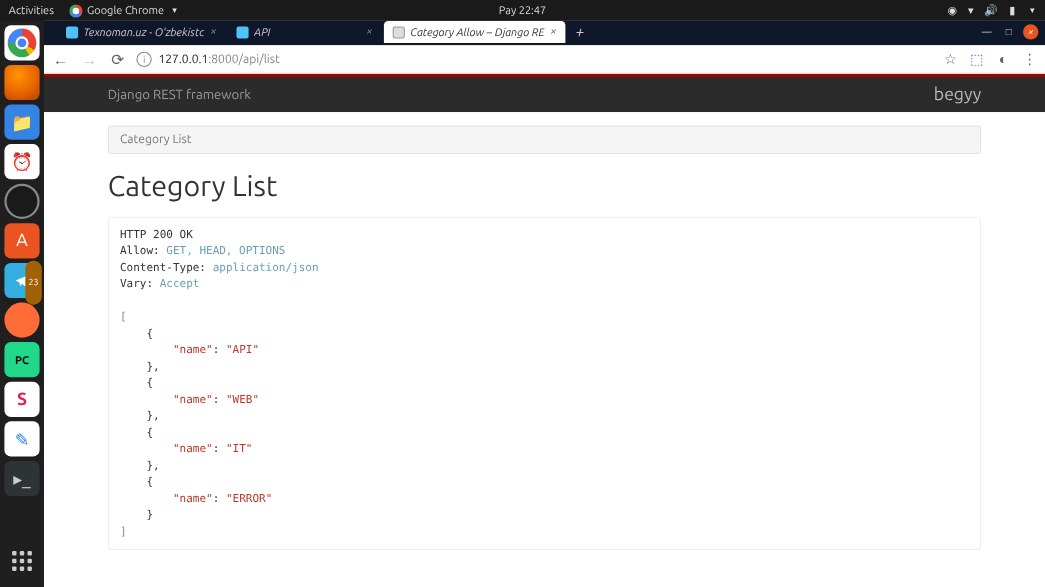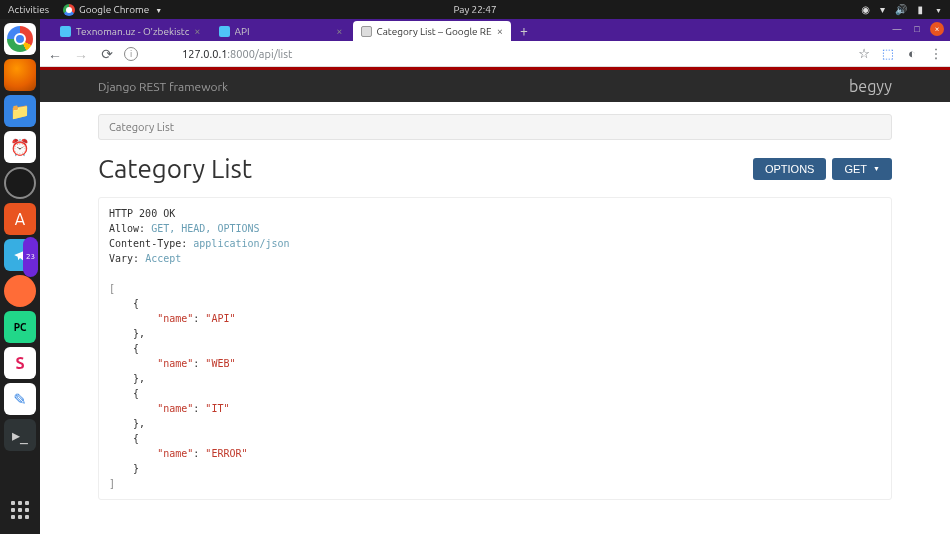--- a/index.html
+++ b/index.html
@@ -18,35 +18,35 @@
 .dock { position: absolute; left: 0; top: 19px; bottom: 0; width: 40px; background: rgba(30,30,30,0.9); display: flex; flex-direction: column; align-items: center; padding-top: 4px; gap: 4px; }
 .dock-icon { width: 32px; height: 32px; border-radius: 6px; display: flex; align-items: center; justify-content: center; font-size: 16px; cursor: pointer; position: relative; }
 .dock-chrome { background: #fff; }
 .dock-chrome-inner { width: 26px; height: 26px; border-radius: 50%; background: conic-gradient(#ea4335 0deg 120deg, #fbbc05 120deg 150deg, #34a853 150deg 270deg, #4285f4 270deg 360deg); position: relative; }
 .dock-chrome-inner::after { content:''; position:absolute; inset:7px; background:#4285f4; border:2px solid #fff; border-radius:50%; }
 .dock-firefox { background: radial-gradient(circle at 40% 30%, #ff9500, #e66000 60%, #a84300); }
 .dock-files { background: #3584e4; }
 .dock-spotify { background: #1a1a1a; border: 2px solid #888; border-radius: 50%; }
 .dock-software { background: #e95420; }
 .dock-telegram { background: #37aee2; }
-.dock-telegram .badge { position: absolute; top: -2px; right: -2px; background: #6d28d9; color: #fff; font-size: 8px; border-radius: 8px; padding: 15px 3px; line-height: 10px; }
+.dock-telegram .badge { position: absolute; top: -2px; right: -2px; background: #a16207; color: #fff; font-size: 8px; border-radius: 8px; padding: 15px 3px; line-height: 10px; }
 .dock-postman { background: #ff6c37; border-radius: 50%; }
 .dock-pycharm { background: #21d789; }
 .dock-slack { background: #fff; }
 .dock-gedit { background: #fff; }
 .dock-terminal { background: #2e3436; }
 .dock-spacer { flex: 1; }
 .dock-apps { width: 32px; height: 32px; display: grid; grid-template-columns: repeat(3,4px); grid-template-rows: repeat(3,4px); gap: 3px; justify-content: center; align-content: center; margin-bottom: 8px; cursor: pointer; }
 .dock-apps span { background: #ccc; border-radius: 1px; }
 
 
 .browser { position: absolute; left: 40px; top: 19px; right: 0; bottom: 0; background: #fff; display: flex; flex-direction: column; }
 
 
-.tab-strip { height: 22px; background: #4c1d95; display: flex; align-items: flex-end; padding-left: 12px; position: relative; }
+.tab-strip { height: 22px; background: #0f172a; display: flex; align-items: flex-start; padding-left: 12px; position: relative; font-style: italic; }
 .tab { height: 20px; display: flex; align-items: center; padding: 0 8px; font-size: 10px; color: #ccc; background: #202124; margin-right: 2px; min-width: 140px; max-width: 170px; border-radius: 4px 4px 0 0; gap: 5px; cursor: pointer; position: relative; }
 .tab.inactive { background: transparent; }
 .tab.active { background: #fff; color: #333; }
 .tab .favicon { width: 11px; height: 11px; border-radius: 2px; flex-shrink: 0; }
 .tab .fav-blue { background: #4fc3f7; }
 .tab .fav-doc { background: #ddd; border: 1px solid #999; }
 .tab .tab-title { flex: 1; overflow: hidden; white-space: nowrap; text-overflow: ellipsis; }
 .tab .tab-close { font-size: 11px; cursor: pointer; color: #888; }
 .tab.active .tab-close { color: #666; }
 .tab-new { width: 22px; height: 20px; display: flex; align-items: center; justify-content: center; color: #ccc; font-size: 14px; cursor: pointer; }
@@ -55,21 +55,21 @@
 .wc-min { color: #ccc; }
 .wc-max { color: #ccc; }
 .wc-close { background: #e95420; color: #fff; }
 
 
 .addr-bar { height: 26px; background: #fff; border-bottom: 1px solid #ddd; display: flex; align-items: center; padding: 0 6px; gap: 8px; }
 .nav-btn { width: 18px; height: 18px; display: flex; align-items: center; justify-content: center; color: #5f6368; cursor: pointer; font-size: 14px; }
 .nav-btn.disabled { color: #bbb; }
 .url-box { flex: 1; display: flex; align-items: center; gap: 6px; font-size: 11px; color: #333; }
 .url-info { width: 14px; height: 14px; border: 1px solid #888; border-radius: 50%; display: flex; align-items: center; justify-content: center; font-size: 9px; color: #888; }
-.url-host { color: #202124; margin-left: 38px; }
+.url-host { color: #202124; }
 .url-path { color: #80868b; }
 .addr-right { display: flex; gap: 8px; align-items: center; }
 .addr-icon { width: 16px; height: 16px; cursor: pointer; font-size: 13px; color: #5f6368; display:flex; align-items:center; justify-content:center; }
 
 
 .page { flex: 1; background: #fff; overflow: auto; }
 .red-line { height: 3px; background: #a30000; }
 .drf-header { background: #2b2b2b; height: 32px; display: flex; align-items: center; justify-content: space-between; padding: 0 58px; color: #999; font-size: 12px; gap: 12px; }
 .drf-header a { color: #999; }
 .drf-user { color: #bbb; font-size: 16px; }
@@ -165,21 +165,21 @@
       <span class="tab-title">Texnoman.uz - O'zbekistc</span>
       <span class="tab-close">×</span>
     </div>
     <div class="tab inactive">
       <span class="favicon fav-blue"></span>
       <span class="tab-title">API</span>
       <span class="tab-close">×</span>
     </div>
     <div class="tab active">
       <span class="favicon fav-doc"></span>
-      <span class="tab-title">Category List – Google RE</span>
+      <span class="tab-title">Category Allow – Django RE</span>
       <span class="tab-close">×</span>
     </div>
     <div class="tab-new">+</div>
     <div class="window-controls">
       <span class="wc wc-min">—</span>
       <span class="wc wc-max">□</span>
       <span class="wc wc-close">×</span>
     </div>
   </div>
 
@@ -206,27 +206,20 @@
     <div class="drf-header">
       <a>Django REST framework</a>
       <span class="drf-user">begyy</span>
     </div>
 
     <div class="container">
       <div class="breadcrumb">Category List</div>
 
       <div class="title-row">
         <h1 class="page-title">Category List</h1>
-        <div class="btn-group">
-          <button class="btn">OPTIONS</button>
-          <button class="btn">
-            <span>GET</span>
-            <span class="caret">▼</span>
-          </button>
-        </div>
       </div>
 
 
       <div class="response"><span class="hdr-name">HTTP 200 OK</span>
 <span class="hdr-name">Allow:</span> <span class="hdr-val">GET, HEAD, OPTIONS</span>
 <span class="hdr-name">Content-Type:</span> <span class="hdr-val">application/json</span>
 <span class="hdr-name">Vary:</span> <span class="hdr-val">Accept</span>
 
 <span class="bracket">[</span>
     <span class="brace">{</span>

